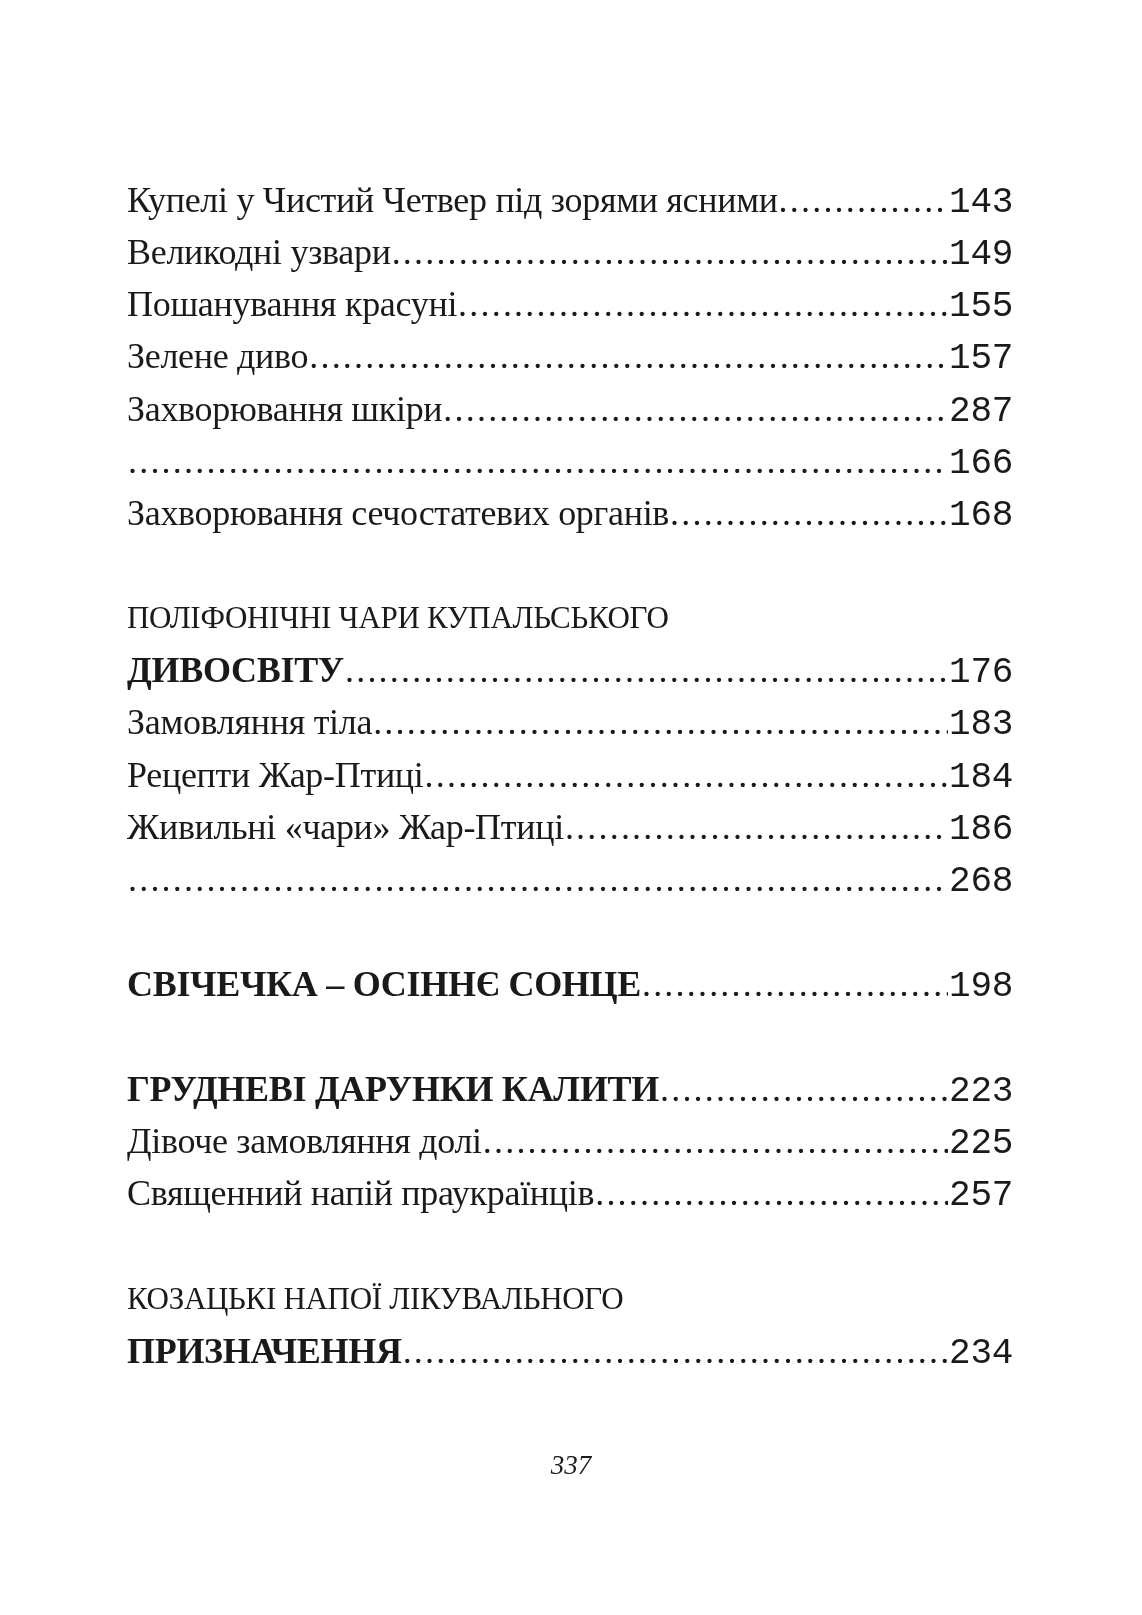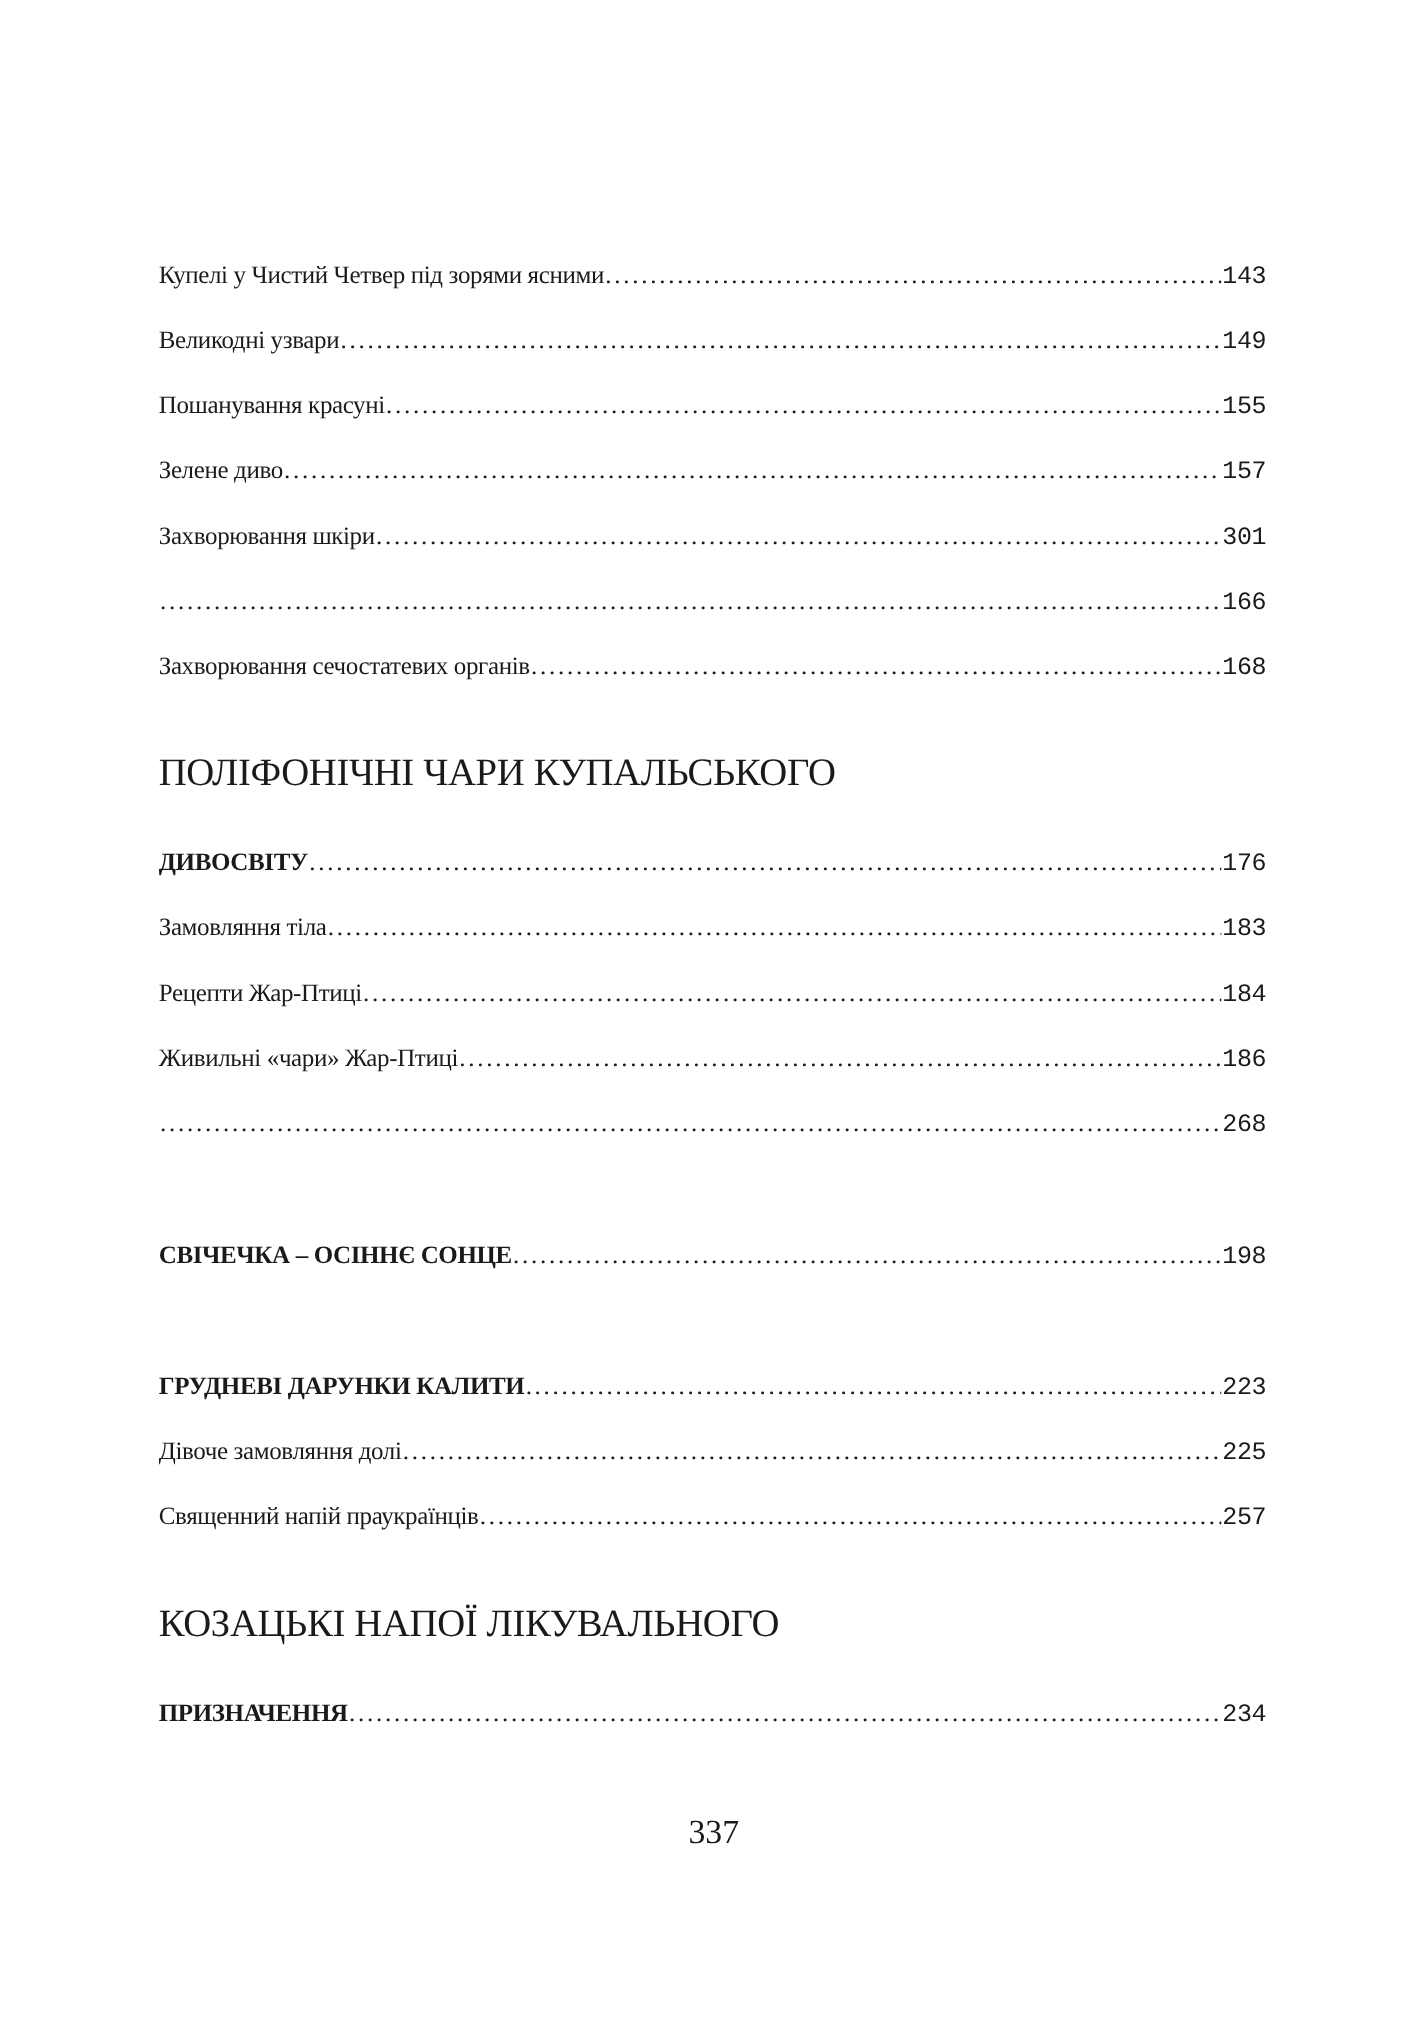--- a/index.html
+++ b/index.html
@@ -6,42 +6,41 @@
   body {
     width: 1142px; height: 1615px; position: relative; overflow: hidden;
     font-family: "Liberation Serif", "DejaVu Serif", serif;
     color: #1a1a1a;
   }
   .page { position: absolute; left: 0; top: 0; width: 1142px; height: 1615px; }
   .toc { position: absolute; left: 127px; width: 886px; top: 0; }
   .entry {
     position: absolute; left: 0; width: 886px;
     display: flex; align-items: baseline;
-    font-size: 20px; line-height: 40px;
+    font-size: 36px; line-height: 40px;
     letter-spacing: -0.3px;
-    margin-top: 20px;
   }
   .entry .title { white-space: nowrap; flex: 0 0 auto; transform-origin: left; }
   .entry .dots {
     flex: 1 1 auto; overflow: hidden; white-space: nowrap;
     margin: 0 1px; letter-spacing: 2.2px;
     position: relative;
   }
   .entry .dots::before {
     content: "....................................................................................................................................................................................................";
   }
   .entry .page-num { flex: 0 0 auto; text-align: right; font-family: Liberation Mono, monospace; }
   .entry.section .title { font-weight: bold; }
   .heading-line {
     position: absolute; left: 0; font-size: 31px; line-height: 40px;
     font-weight: normal; white-space: nowrap; letter-spacing: -0.3px;
   }
   .folio {
     position: absolute; top: 1448px; left: 0; width: 1142px; text-align: center;
-    font-size: 27px; line-height: 34px;
+    font-size: 27px; line-height: 34px; font-style: italic;
   }
 </style>
 </head>
 <body>
 
 <div class="page">
   <div class="toc">
 
     <div class="entry" style="top:180px">
       <span class="title">Купелі у Чистий Четвер під зорями ясними</span>
@@ -59,21 +58,21 @@
       <span class="page-num">155</span>
     </div>
     <div class="entry" style="top:336px">
       <span class="title">Зелене диво</span>
       <span class="dots"></span>
       <span class="page-num">157</span>
     </div>
     <div class="entry" style="top:389px">
       <span class="title">Захворювання шкіри</span>
       <span class="dots"></span>
-      <span class="page-num">301</span>
+      <span class="page-num">287</span>
     </div>
     <div class="entry" style="top:441px">
       <span class="dots"></span>
       <span class="page-num">166</span>
     </div>
     <div class="entry" style="top:493px">
       <span class="title">Захворювання сечостатевих органів</span>
       <span class="dots"></span>
       <span class="page-num">168</span>
     </div>

